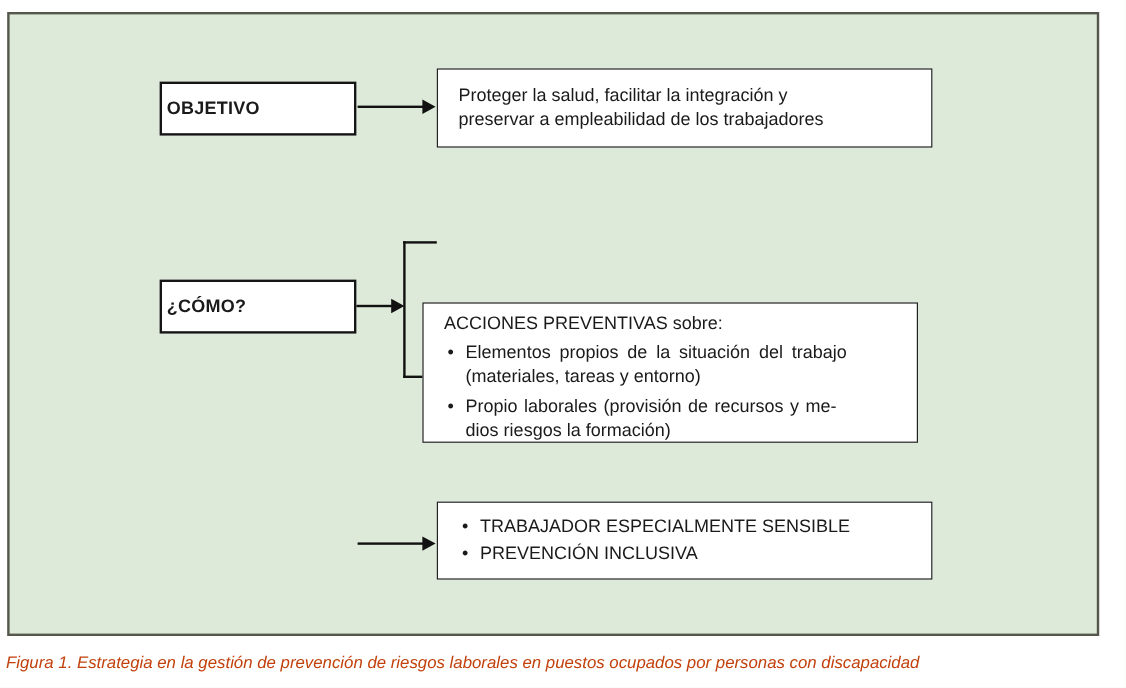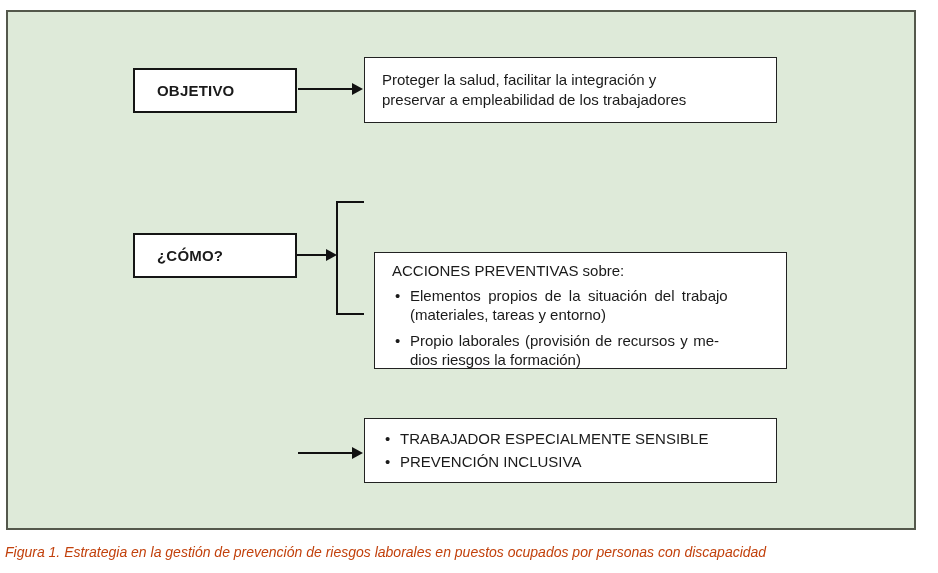--- a/index.html
+++ b/index.html
@@ -26,38 +26,38 @@
     background: #ffffff;
     font-size: 15px;
     line-height: 20px;
   }
   .lbox {
     border: 2px solid #151515;
     font-weight: bold;
     display: flex;
     flex-direction: column;
     justify-content: center;
-    padding-left: 22px;
+    padding-left: 4px;
     letter-spacing: 0.2px;
   }
   .rbox {
     border: 1.4px solid #222222;
     display: flex;
     flex-direction: column;
     justify-content: center;
     padding-left: 17px;
     padding-right: 12px;
   }
 
   #box-objetivo  { left: 133px; top: 68px;  width: 164px; height: 45px; }
   #box-proteger  { left: 364px; top: 57px;  width: 413px; height: 66px; }
   #box-como      { left: 133px; top: 233px; width: 164px; height: 45px; justify-content: center; }
   #box-actuacion { left: 364px; top: 162px; width: 413px; height: 65px; }
-  #box-acciones  { left: 374px; top: 252px; width: 413px; height: 117px;
-                   justify-content: space-between; padding-top: 8px; line-height: 19.5px; }
+  #box-acciones  { left: 352px; top: 252px; width: 413px; height: 117px;
+                   justify-content: flex-end; padding-top: 8px; line-height: 19.5px; }
   #box-premisas  { left: 133px; top: 420px; width: 164px; height: 71px; }
   #box-premisas-r{ left: 364px; top: 418px; width: 413px; height: 65px; }
 
   .bullet-list { list-style: none; }
   .bullet-item { display: flex; margin-top: 5px; }
   #box-acciones .bullet-item + .bullet-item { margin-top: 6px; }
   .bullet-dot  { width: 18px; flex: 0 0 18px; padding-left: 3px; }
   #box-premisas-r .bullet-item { margin-top: 0; }
   #box-premisas-r .bullet-item + .bullet-item { margin-top: 3px; }
   .justify-line { word-spacing: 3.2px; }

